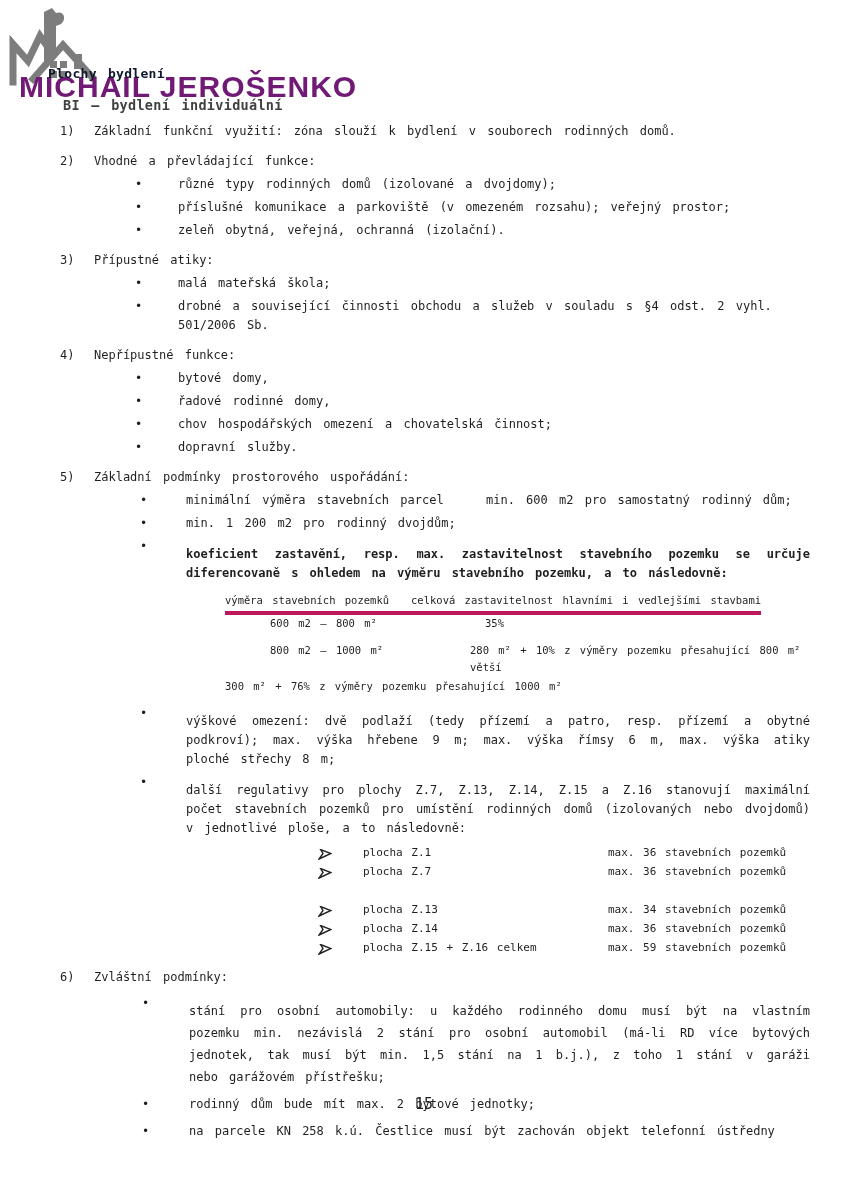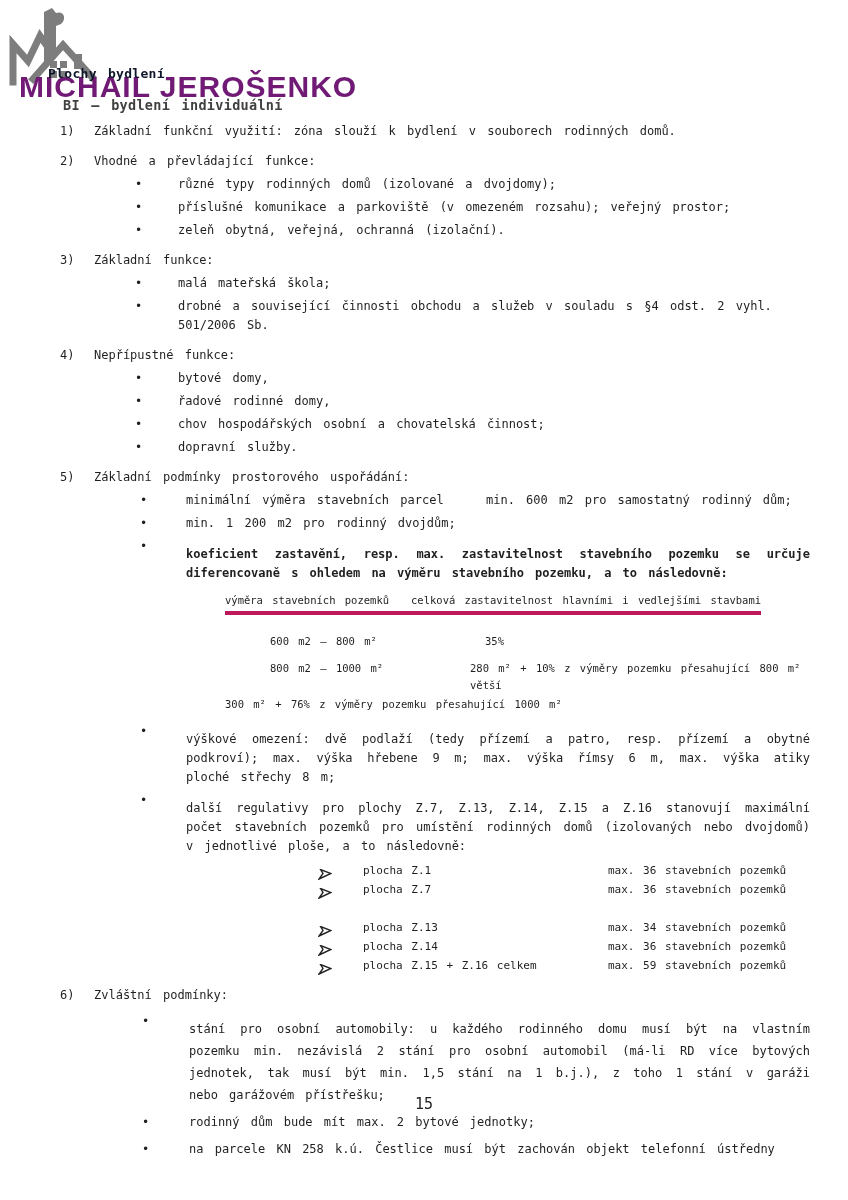--- a/index.html
+++ b/index.html
@@ -43,28 +43,28 @@
   .pair-left { display:inline-block; width:300px; }
   .ul-c .brow { margin-top:5px; line-height:22px; }
   
   .ztable { margin-left:85px; margin-top:9px; margin-bottom:9px; font-size:10.5px; line-height:17px; word-spacing:3px; }
   .thead { display:flex; width:max-content; border-bottom:4px solid #be185d; padding-bottom:2px; }
   .thead .c1 { margin-right:22px; }
   .trow { display:flex; }
   .trow .c1 { flex:0 0 245px; padding-left:45px; }
   .trow.r3 .c1 { padding-left:15px; }
   .trow .c2 { flex:1; }
-  .trow.r1 { margin-top:18px; }
+  .trow.r1 { margin-top:0; }
   .trow.r1 .c2 { padding-left:15px; }
   .trow.r2 { margin-top:10px; }
   .trow.r3 { margin-top:2px; }
   
   .alist { margin-left:178px; margin-top:5px; font-size:11px; word-spacing:2px; }
   .alist.g2 { margin-top:19px; }
-  .arow { display:flex; align-items:flex-end; line-height:19px; }
+  .arow { display:flex; align-items:center; line-height:19px; }
   .a-ico { flex:0 0 45px; padding-top:4px; }
   .a-ico svg { display:block; }
   .a-label { flex:0 0 245px; }
   .a-value { flex:1; }
   
   .pagenum { position:absolute; left:0; right:0; top:1095px; text-align:center; font-size:15px; }
 </style>
 </head>
 <body>
 
@@ -112,21 +112,21 @@
           <div class="btext">příslušné komunikace a parkoviště (v omezeném rozsahu); veřejný prostor;</div>
         </div>
       <div class="brow">
           <span class="dot"></span>
           <div class="btext">zeleň obytná, veřejná, ochranná (izolační).</div>
         </div>
     </div>
 
     <div class="sec">
       <span class="num">3)</span>
-      <div class="stitle">Základní funkce:</div>
+      <div class="stitle">Přípustné atiky:</div>
     </div>
     <div class="ul-a">
       <div class="brow">
           <span class="dot"></span>
           <div class="btext">malá mateřská škola;</div>
         </div>
       <div class="brow">
           <span class="dot"></span>
           <div class="btext">drobné a související činnosti obchodu a služeb v souladu s §4 odst. 2 vyhl. 501/2006 Sb.</div>
         </div>
@@ -140,21 +140,21 @@
       <div class="brow">
           <span class="dot"></span>
           <div class="btext">bytové domy,</div>
         </div>
       <div class="brow">
           <span class="dot"></span>
           <div class="btext">řadové rodinné domy,</div>
         </div>
       <div class="brow">
           <span class="dot"></span>
-          <div class="btext">chov hospodářských osobní a chovatelská činnost;</div>
+          <div class="btext">chov hospodářských omezení a chovatelská činnost;</div>
         </div>
       <div class="brow">
           <span class="dot"></span>
           <div class="btext">dopravní služby.</div>
         </div>
     </div>
 
     <div class="sec">
       <span class="num">5)</span>
       <div class="stitle">Základní podmínky prostorového uspořádání:</div>

